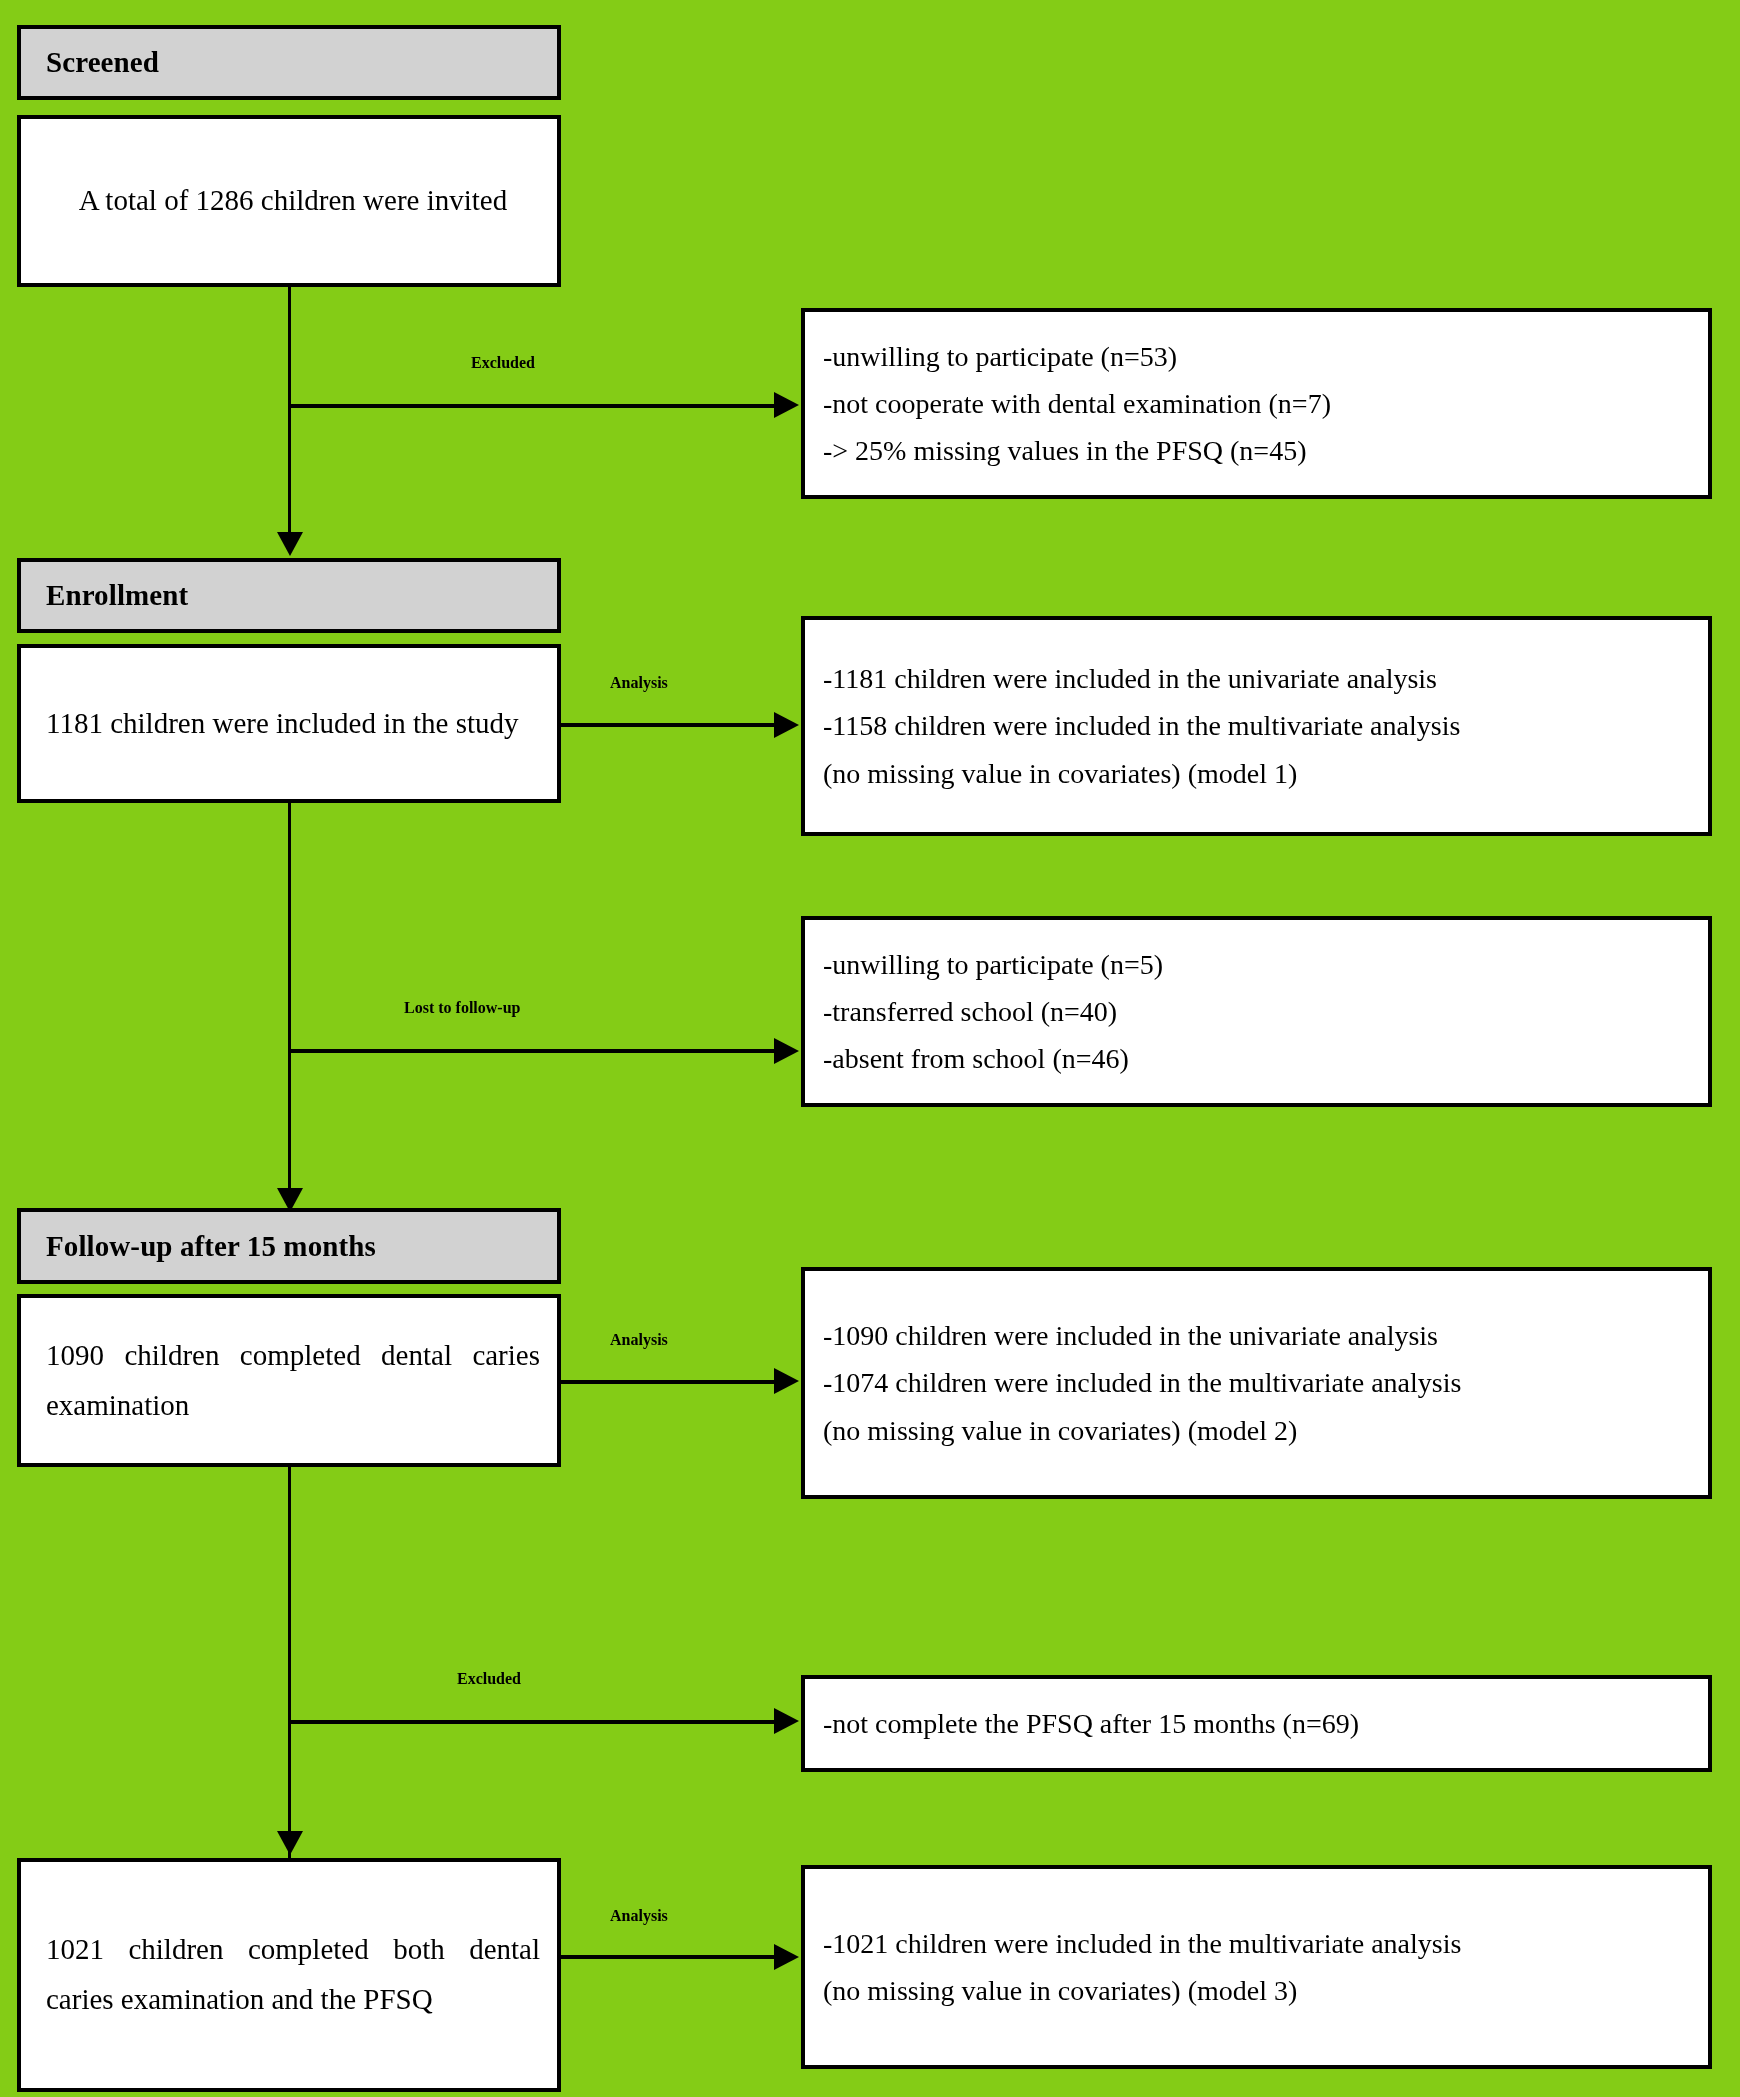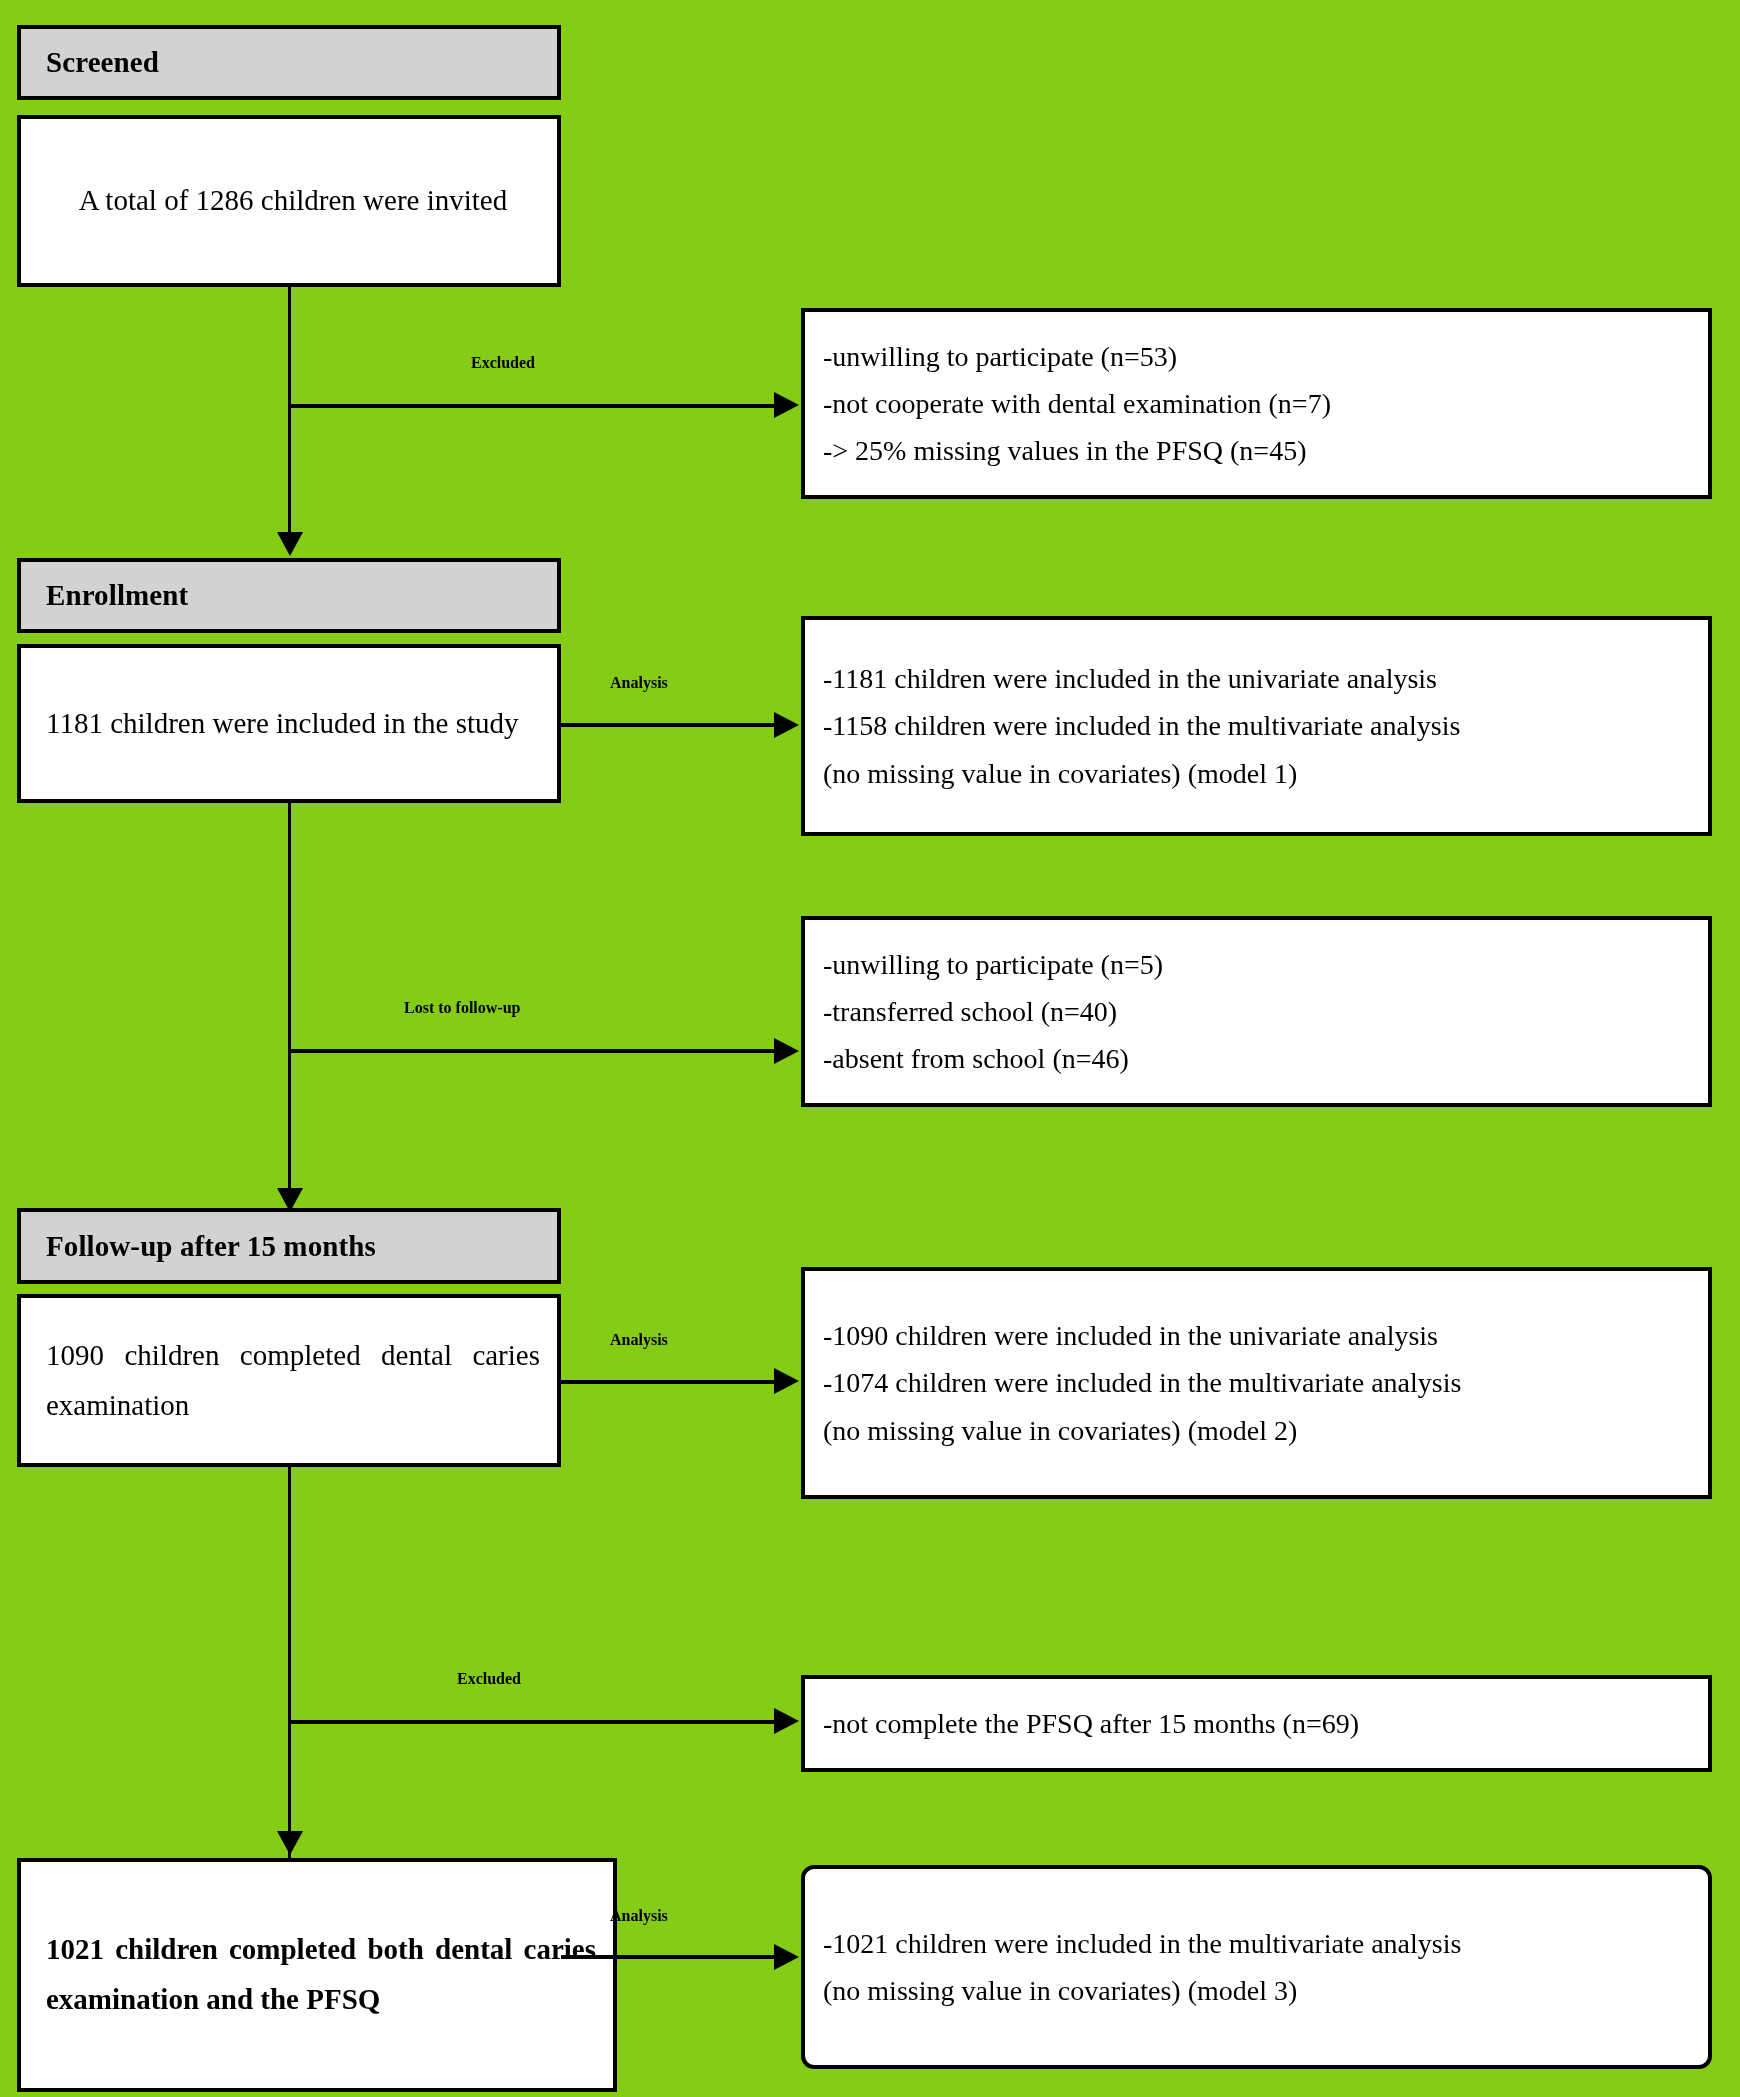--- a/index.html
+++ b/index.html
@@ -224,31 +224,31 @@
   <div class="edge-label" style="left:457px; top:1670px;">Excluded</div>
 
   <div class="box" style="left:801px; top:1675px; width:911px; height:97px;">
     <div class="box-inner pad-left-sm">
       <div class="bullet-list">
         <div class="bullet-line">-not complete the PFSQ after 15 months (n=69)</div>
       </div>
     </div>
   </div>
 
-  <div class="box" style="left:17px; top:1858px; width:600px; height:234px;font-weight:bold;">
+  <div class="box" style="left:17px; top:1858px; width:544px; height:234px;">
     <div class="box-inner pad-left">
       <div class="body-text">1021 children completed both dental caries examination and the PFSQ</div>
     </div>
   </div>
 
   <div class="hline" style="left:561px; top:1955px; width:215px;"></div>
   <div class="arrow-right" style="left:774px; top:1944px;"></div>
   <div class="edge-label" style="left:610px; top:1907px;">Analysis</div>
 
-  <div class="box" style="left:801px; top:1865px; width:911px; height:204px;border-radius:13px;">
+  <div class="box" style="left:801px; top:1865px; width:911px; height:204px;">
     <div class="box-inner pad-left-sm">
       <div class="bullet-list">
         <div class="bullet-line">-1021 children were included in the multivariate analysis</div>
         <div class="bullet-line"> (no missing value in covariates) (model 3)</div>
       </div>
     </div>
   </div>
 
 </div>
 

